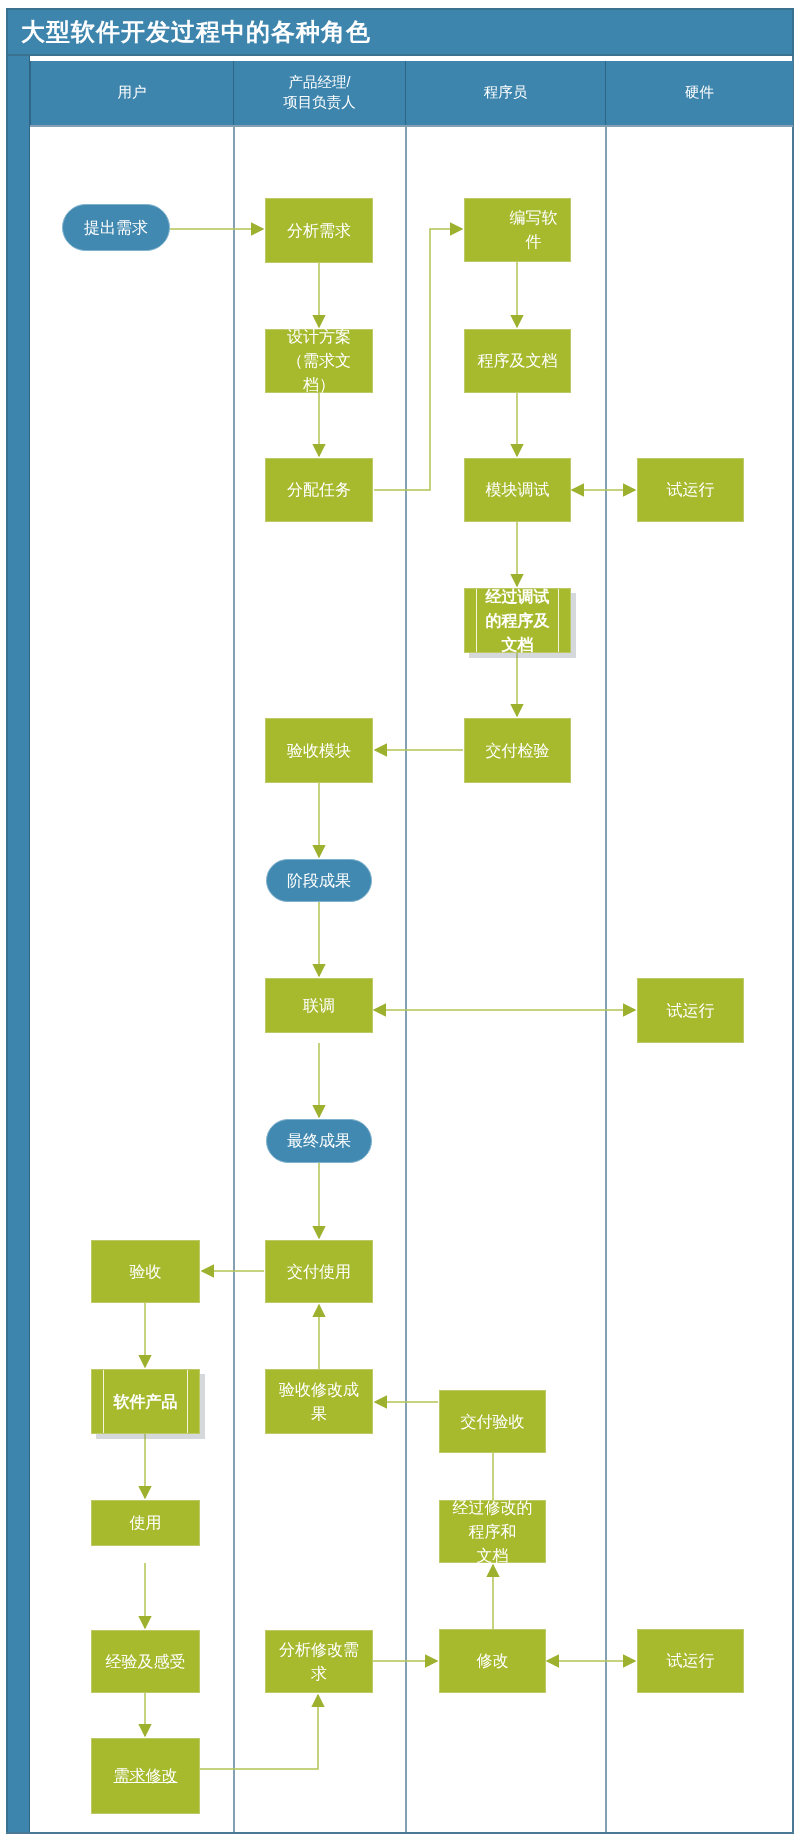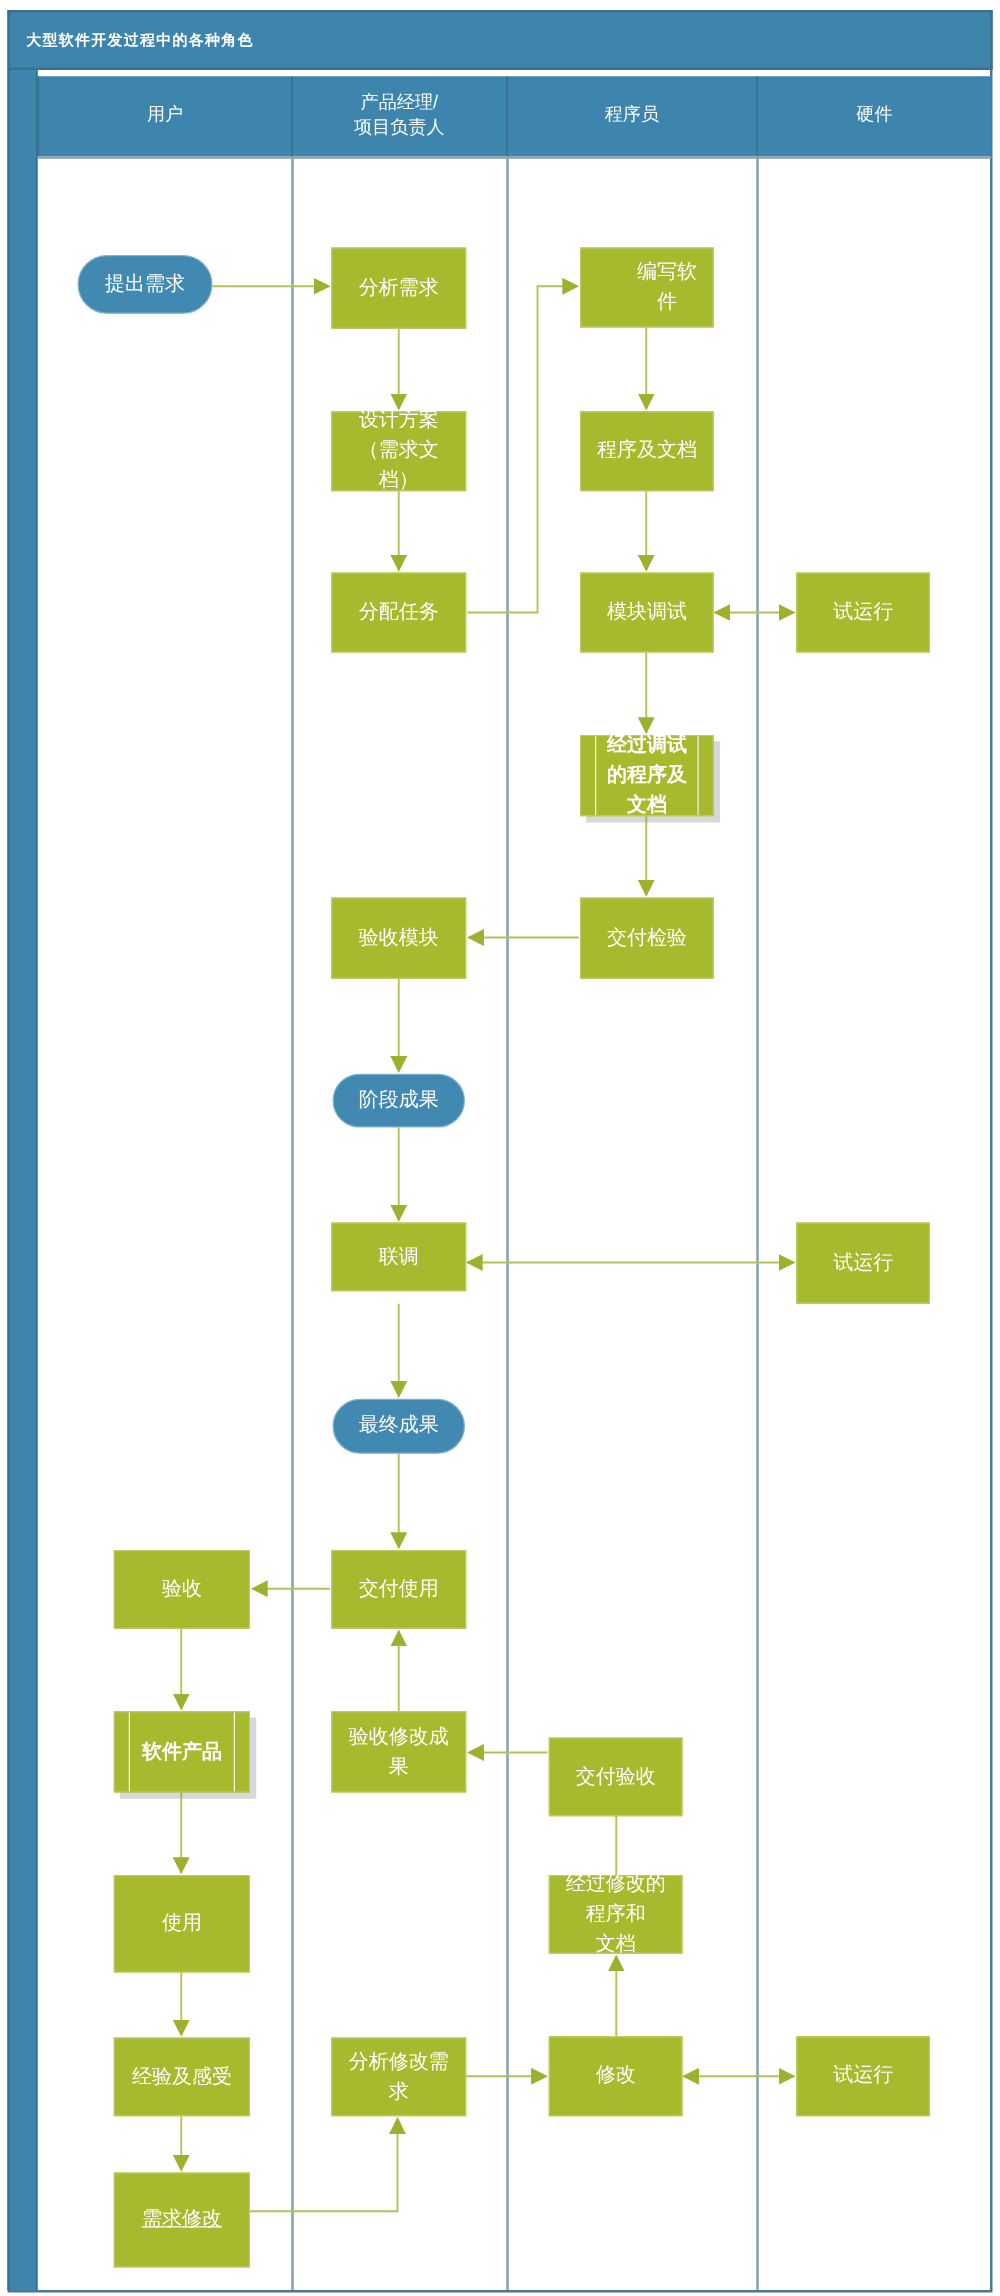--- a/index.html
+++ b/index.html
@@ -2,21 +2,21 @@
 <html><head>
 <meta charset="utf-8">
 <style>
   html,body{margin:0;padding:0;background:#ffffff;}
   .page{position:relative;width:800px;height:1837px;background:#ffffff;overflow:hidden;
         font-family:"Liberation Sans","DejaVu Sans",sans-serif;}
   .frame{position:absolute;left:6px;top:8px;width:788px;height:1826px;
          border:2px solid #4a7995;box-sizing:border-box;background:#ffffff;}
   .title-bar{position:absolute;left:6px;top:8px;width:788px;height:48px;background:#3d85ad;
              box-sizing:border-box;border:2px solid #39718f;display:flex;align-items:center;}
-  .title-bar .t{color:#ffffff;font-size:12px;font-weight:bold;padding-left:13px;letter-spacing:1px;}
+  .title-bar .t{color:#ffffff;font-size:24px;font-weight:bold;padding-left:13px;letter-spacing:1px;}
   .side-strip{position:absolute;left:6px;top:56px;width:24px;height:1776px;background:#3d85ad;
               box-sizing:border-box;border-left:2px solid #39718f;border-right:1px solid #2f6585;}
   .hcell{position:absolute;top:61px;height:64px;background:#3d85ad;box-sizing:border-box;
          color:#ffffff;font-size:14.5px;display:flex;align-items:center;justify-content:center;
          text-align:center;white-space:pre-line;line-height:1.35;border-left:1px solid #2f6585;}
   .vline{position:absolute;width:2px;background:#85a0b2;}
   .hline{position:absolute;height:2px;background:#85a0b2;}
   .node{position:absolute;box-sizing:border-box;display:flex;align-items:center;justify-content:center;
         text-align:center;color:#ffffff;font-size:16px;line-height:1.5;white-space:pre-line;
         padding:2px 6px;}
@@ -85,21 +85,21 @@
       <polyline points="373,1661 437,1661" fill="none" stroke="#b3c353" stroke-width="1.5" marker-end="url(#ah)"></polyline>
       <polyline points="493,1629 493,1565" fill="none" stroke="#b3c353" stroke-width="1.5" marker-end="url(#ah)"></polyline>
       <polyline points="493,1500 493,1435" fill="none" stroke="#b3c353" stroke-width="1.5" marker-end="url(#ah)"></polyline>
       <polyline points="438,1402 375,1402" fill="none" stroke="#b3c353" stroke-width="1.5" marker-end="url(#ah)"></polyline>
       <polyline points="319,1369 319,1305" fill="none" stroke="#b3c353" stroke-width="1.5" marker-end="url(#ah)"></polyline>
       <polyline points="547,1661 635,1661" fill="none" stroke="#b3c353" stroke-width="1.5" marker-end="url(#ah)" marker-start="url(#ahs)"></polyline>
     </svg>
     <div class="node terminator" style="left: 62px; top: 204px; width: 108px; height: 47px;">提出需求</div>
     <div class="node process" style="left: 91px; top: 1240px; width: 109px; height: 63px;">验收</div>
     <div class="node predefined" style="left: 91px; top: 1369px; width: 109px; height: 65px;">软件产品</div>
-    <div class="node process" style="left: 91px; top: 1500px; width: 109px; height: 78px;">使用</div>
+    <div class="node process" style="left: 91px; top: 1500px; width: 109px; height: 46px;">使用</div>
     <div class="node process" style="left: 91px; top: 1630px; width: 109px; height: 63px;">经验及感受</div>
     <div class="node process" style="left: 91px; top: 1738px; width: 109px; height: 76px; text-decoration: underline;">需求修改</div>
     <div class="node process" style="left: 265px; top: 198px; width: 108px; height: 65px;">分析需求</div>
     <div class="node process" style="left: 265px; top: 329px; width: 108px; height: 64px;">设计方案
 （需求文档）</div>
     <div class="node process" style="left: 265px; top: 458px; width: 108px; height: 64px;">分配任务</div>
     <div class="node process" style="left: 265px; top: 718px; width: 108px; height: 65px;">验收模块</div>
     <div class="node terminator" style="left: 266px; top: 859px; width: 106px; height: 43px;">阶段成果</div>
     <div class="node process" style="left: 265px; top: 978px; width: 108px; height: 55px;">联调</div>
     <div class="node terminator" style="left: 266px; top: 1119px; width: 106px; height: 44px;">最终成果</div>

